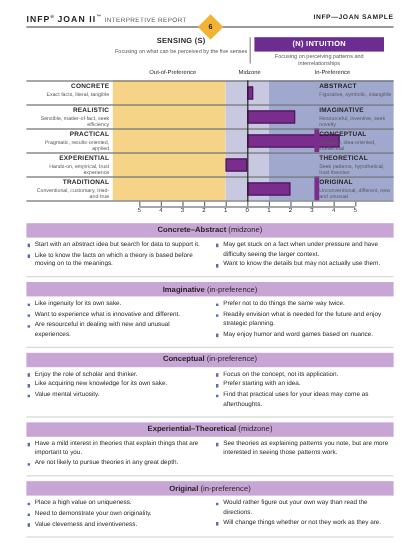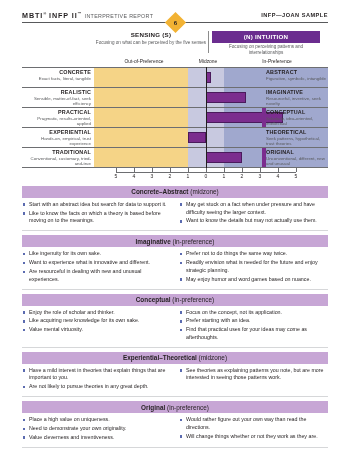--- a/index.html
+++ b/index.html
@@ -273,22 +273,22 @@
   }
 </style>
 </head>
 <body>
 
 <div id="page">
 
   <div class="header">
     <div class="hdr-left">
       <span class="hdr-brand">
-        <span>MBTI</span><span class="hdr-sup">®</span>
-        <span>INFP II</span><span class="hdr-sup">™</span>
+        <span>INFP</span><span class="hdr-sup">®</span>
+        <span>JOAN II</span><span class="hdr-sup">™</span>
       </span>
       <span class="hdr-sub">INTERPRETIVE REPORT</span>
     </div>
     <div class="header-rule"></div>
     <div class="page-diamond">
       <div class="dia"></div>
       <div class="num">6</div>
     </div>
     <div class="hdr-right">INFP—JOAN SAMPLE</div>
   </div>

